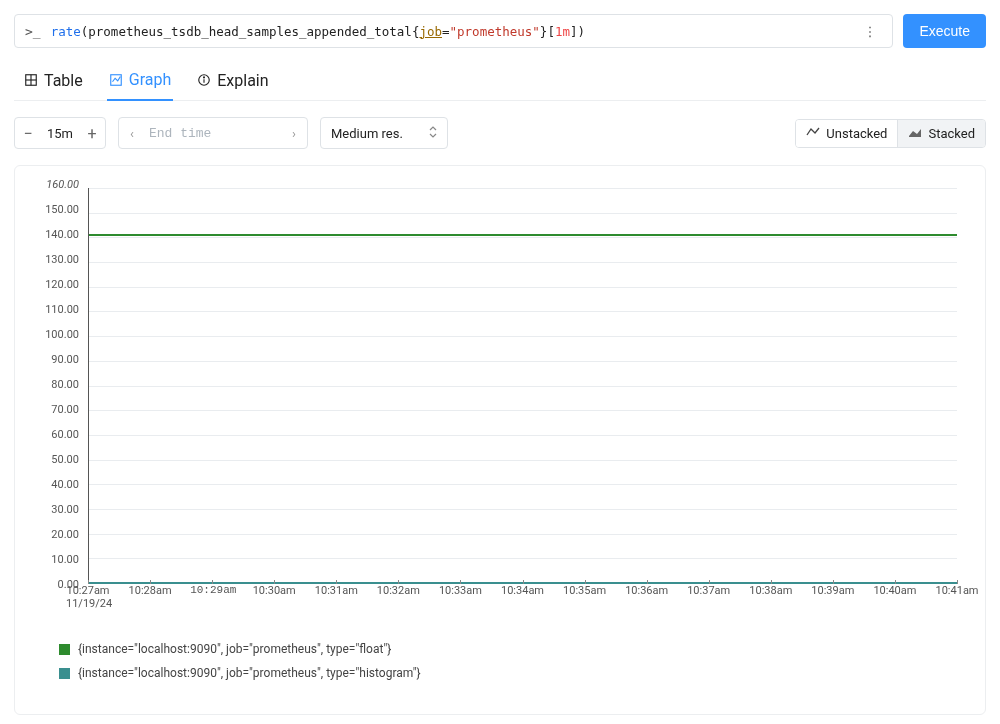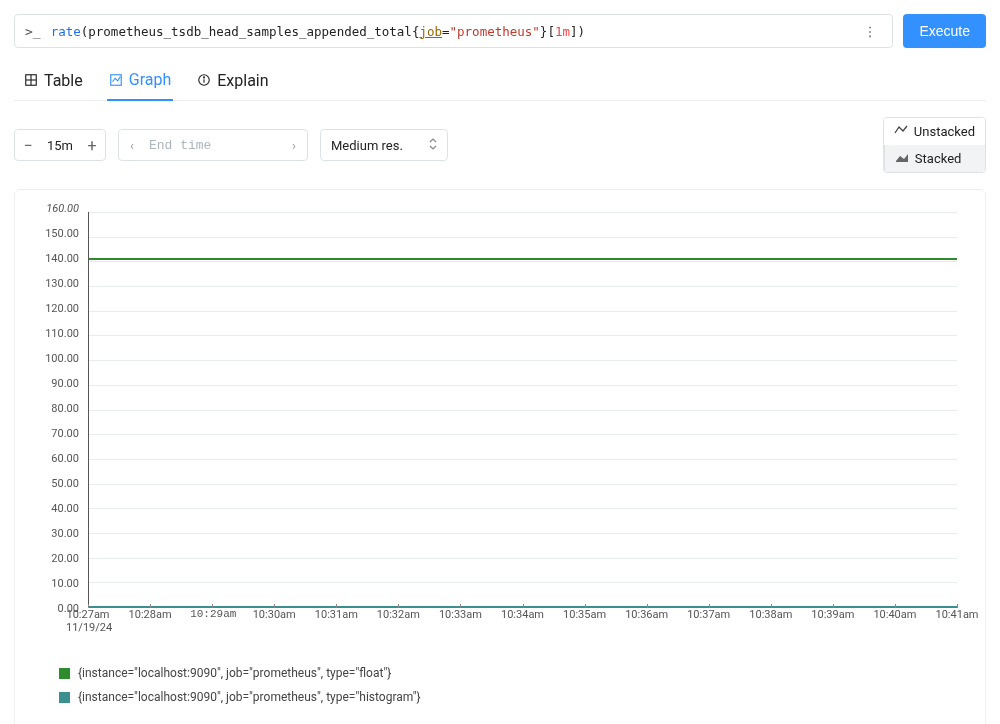--- a/index.html
+++ b/index.html
@@ -63,21 +63,21 @@
     border:1px solid #dee2e6; border-radius:4px;
     height:32px; background:#fff;
   }
   .step-btn { width:26px; text-align:center; color:#666; cursor:pointer; font-size:16px;}
   .step-val { padding:0 6px; font-size:13px;}
   .endtime { width:190px; position:relative; }
   .et-arrow { width:26px; text-align:center; color:#999; cursor:pointer;}
   .et-label { flex:1; color:#adb5bd; padding:0 4px; font-size:13px;font-family:Liberation Mono, monospace;}
   .res { width:128px; padding:0 10px; justify-content:space-between; font-size:13px; cursor:pointer;}
   .spacer { flex:1; }
-  .stack-group { display:flex; border:1px solid #dee2e6; border-radius:4px; overflow:hidden;flex-direction:column;}
+  .stack-group { display:flex; border:1px solid #dee2e6; border-radius:4px; overflow:hidden;}
   .stack-btn { display:flex; align-items:center; gap:6px; padding:6px 10px; font-size:13px; cursor:pointer;}
   .stack-btn.inactive { background:#fff; }
   .stack-btn.active { background:#f1f3f5; }
   .stack-btn + .stack-btn { border-left:1px solid #dee2e6; }
   .chart-panel {
     border:1px solid #eceef0; border-radius:6px;
     padding: 18px 18px 24px 18px;
   }
   .chart-area { position:relative; height:430px; }
   .y-labels { position:absolute; left:0; top:0; bottom:30px; width:50px;}

